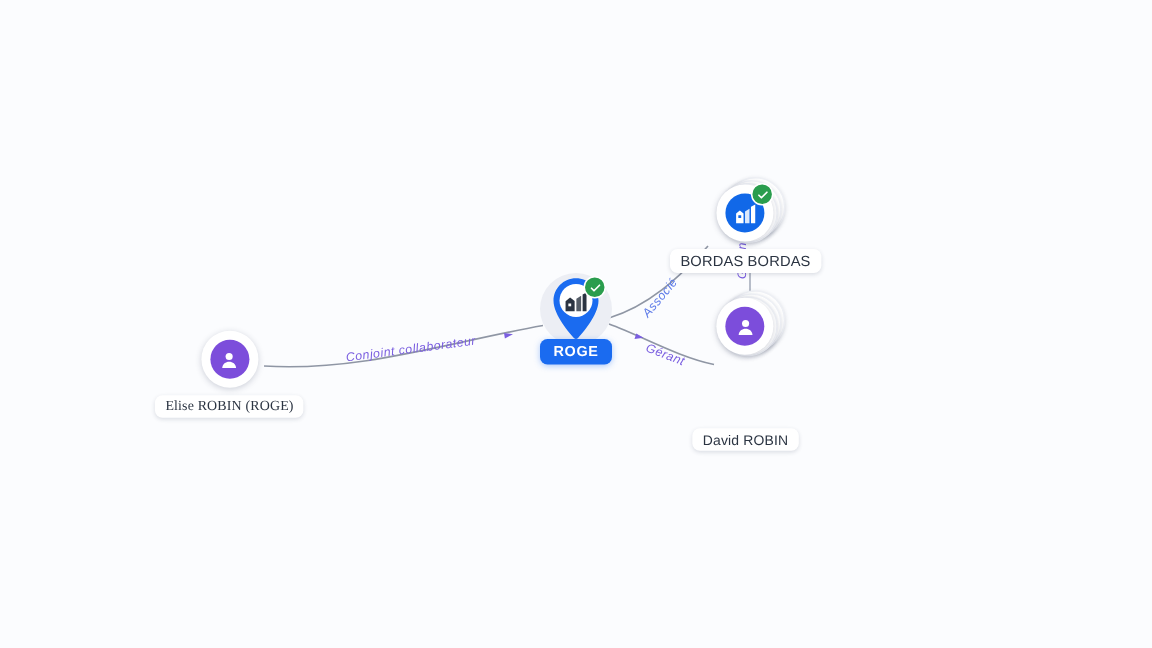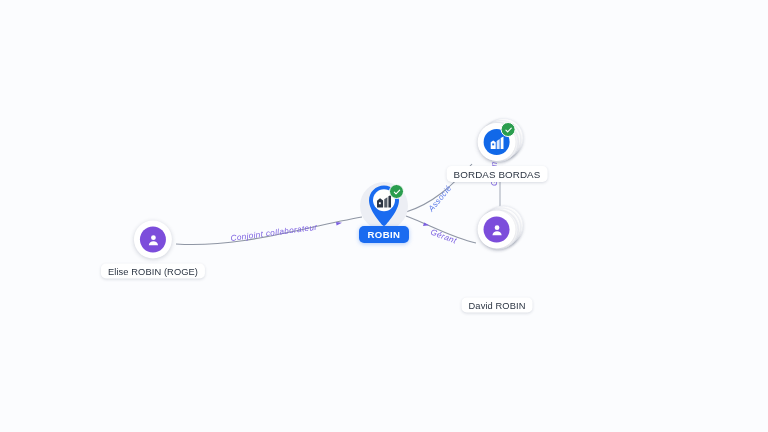--- a/index.html
+++ b/index.html
@@ -214,38 +214,38 @@
       </div>
       <div class="badge" style="left:26px; top:2px;">
         <svg width="8" height="8" viewBox="0 0 24 24" aria-hidden="true">
           <path d="M4 12.5l5 5L20 6.5" stroke="#ffffff" stroke-width="3.4" fill="none" stroke-linecap="round" stroke-linejoin="round"></path>
         </svg>
       </div>
     </div>
     <div class="node-label big">BORDAS BORDAS</div>
   </div>
 
-  <div class="node" style="left:497px; top:260px;gap:44px;">
+  <div class="node" style="left:497px; top:248px;gap:44px;">
     <div class="node-art">
       <div class="stack s1"></div>
       <div class="stack s2"></div>
       <div class="stack s3"></div>
       <div class="disc">
         <div class="inner-circle person">
           <svg width="15" height="15" viewBox="0 0 24 24" aria-hidden="true">
             <circle cx="12" cy="8.2" r="3.8" fill="#ffffff"></circle>
             <path d="M4.6 20.5c.4-4.3 3.6-6.6 7.4-6.6s7 2.3 7.4 6.6z" fill="#ffffff"></path>
           </svg>
         </div>
       </div>
     </div>
     <div class="node-label">David ROBIN</div>
   </div>
 
-  <div class="node" style="left:153px; top:248px;">
+  <div class="node" style="left:153px; top:248px;font-family:Liberation Serif, serif;">
     <div class="node-art">
       <div class="disc">
         <div class="inner-circle person">
           <svg width="15" height="15" viewBox="0 0 24 24" aria-hidden="true">
             <circle cx="12" cy="8.2" r="3.8" fill="#ffffff"></circle>
             <path d="M4.6 20.5c.4-4.3 3.6-6.6 7.4-6.6s7 2.3 7.4 6.6z" fill="#ffffff"></path>
           </svg>
         </div>
       </div>
     </div>
@@ -266,16 +266,16 @@
             <rect x="4.6" y="13.8" width="2.6" height="2.6" fill="#ffffff"></rect>
           </g>
         </svg>
       </div>
       <div class="badge" style="left:31px; top:3px;">
         <svg width="8" height="8" viewBox="0 0 24 24" aria-hidden="true">
           <path d="M4 12.5l5 5L20 6.5" stroke="#ffffff" stroke-width="3.4" fill="none" stroke-linecap="round" stroke-linejoin="round"></path>
         </svg>
       </div>
     </div>
-    <div class="node-label primary" style="margin-top:-5px;">ROBIN</div>
+    <div class="node-label primary" style="margin-top:-5px;">ROGE</div>
   </div>
 
 </div>
 
 </body></html>

